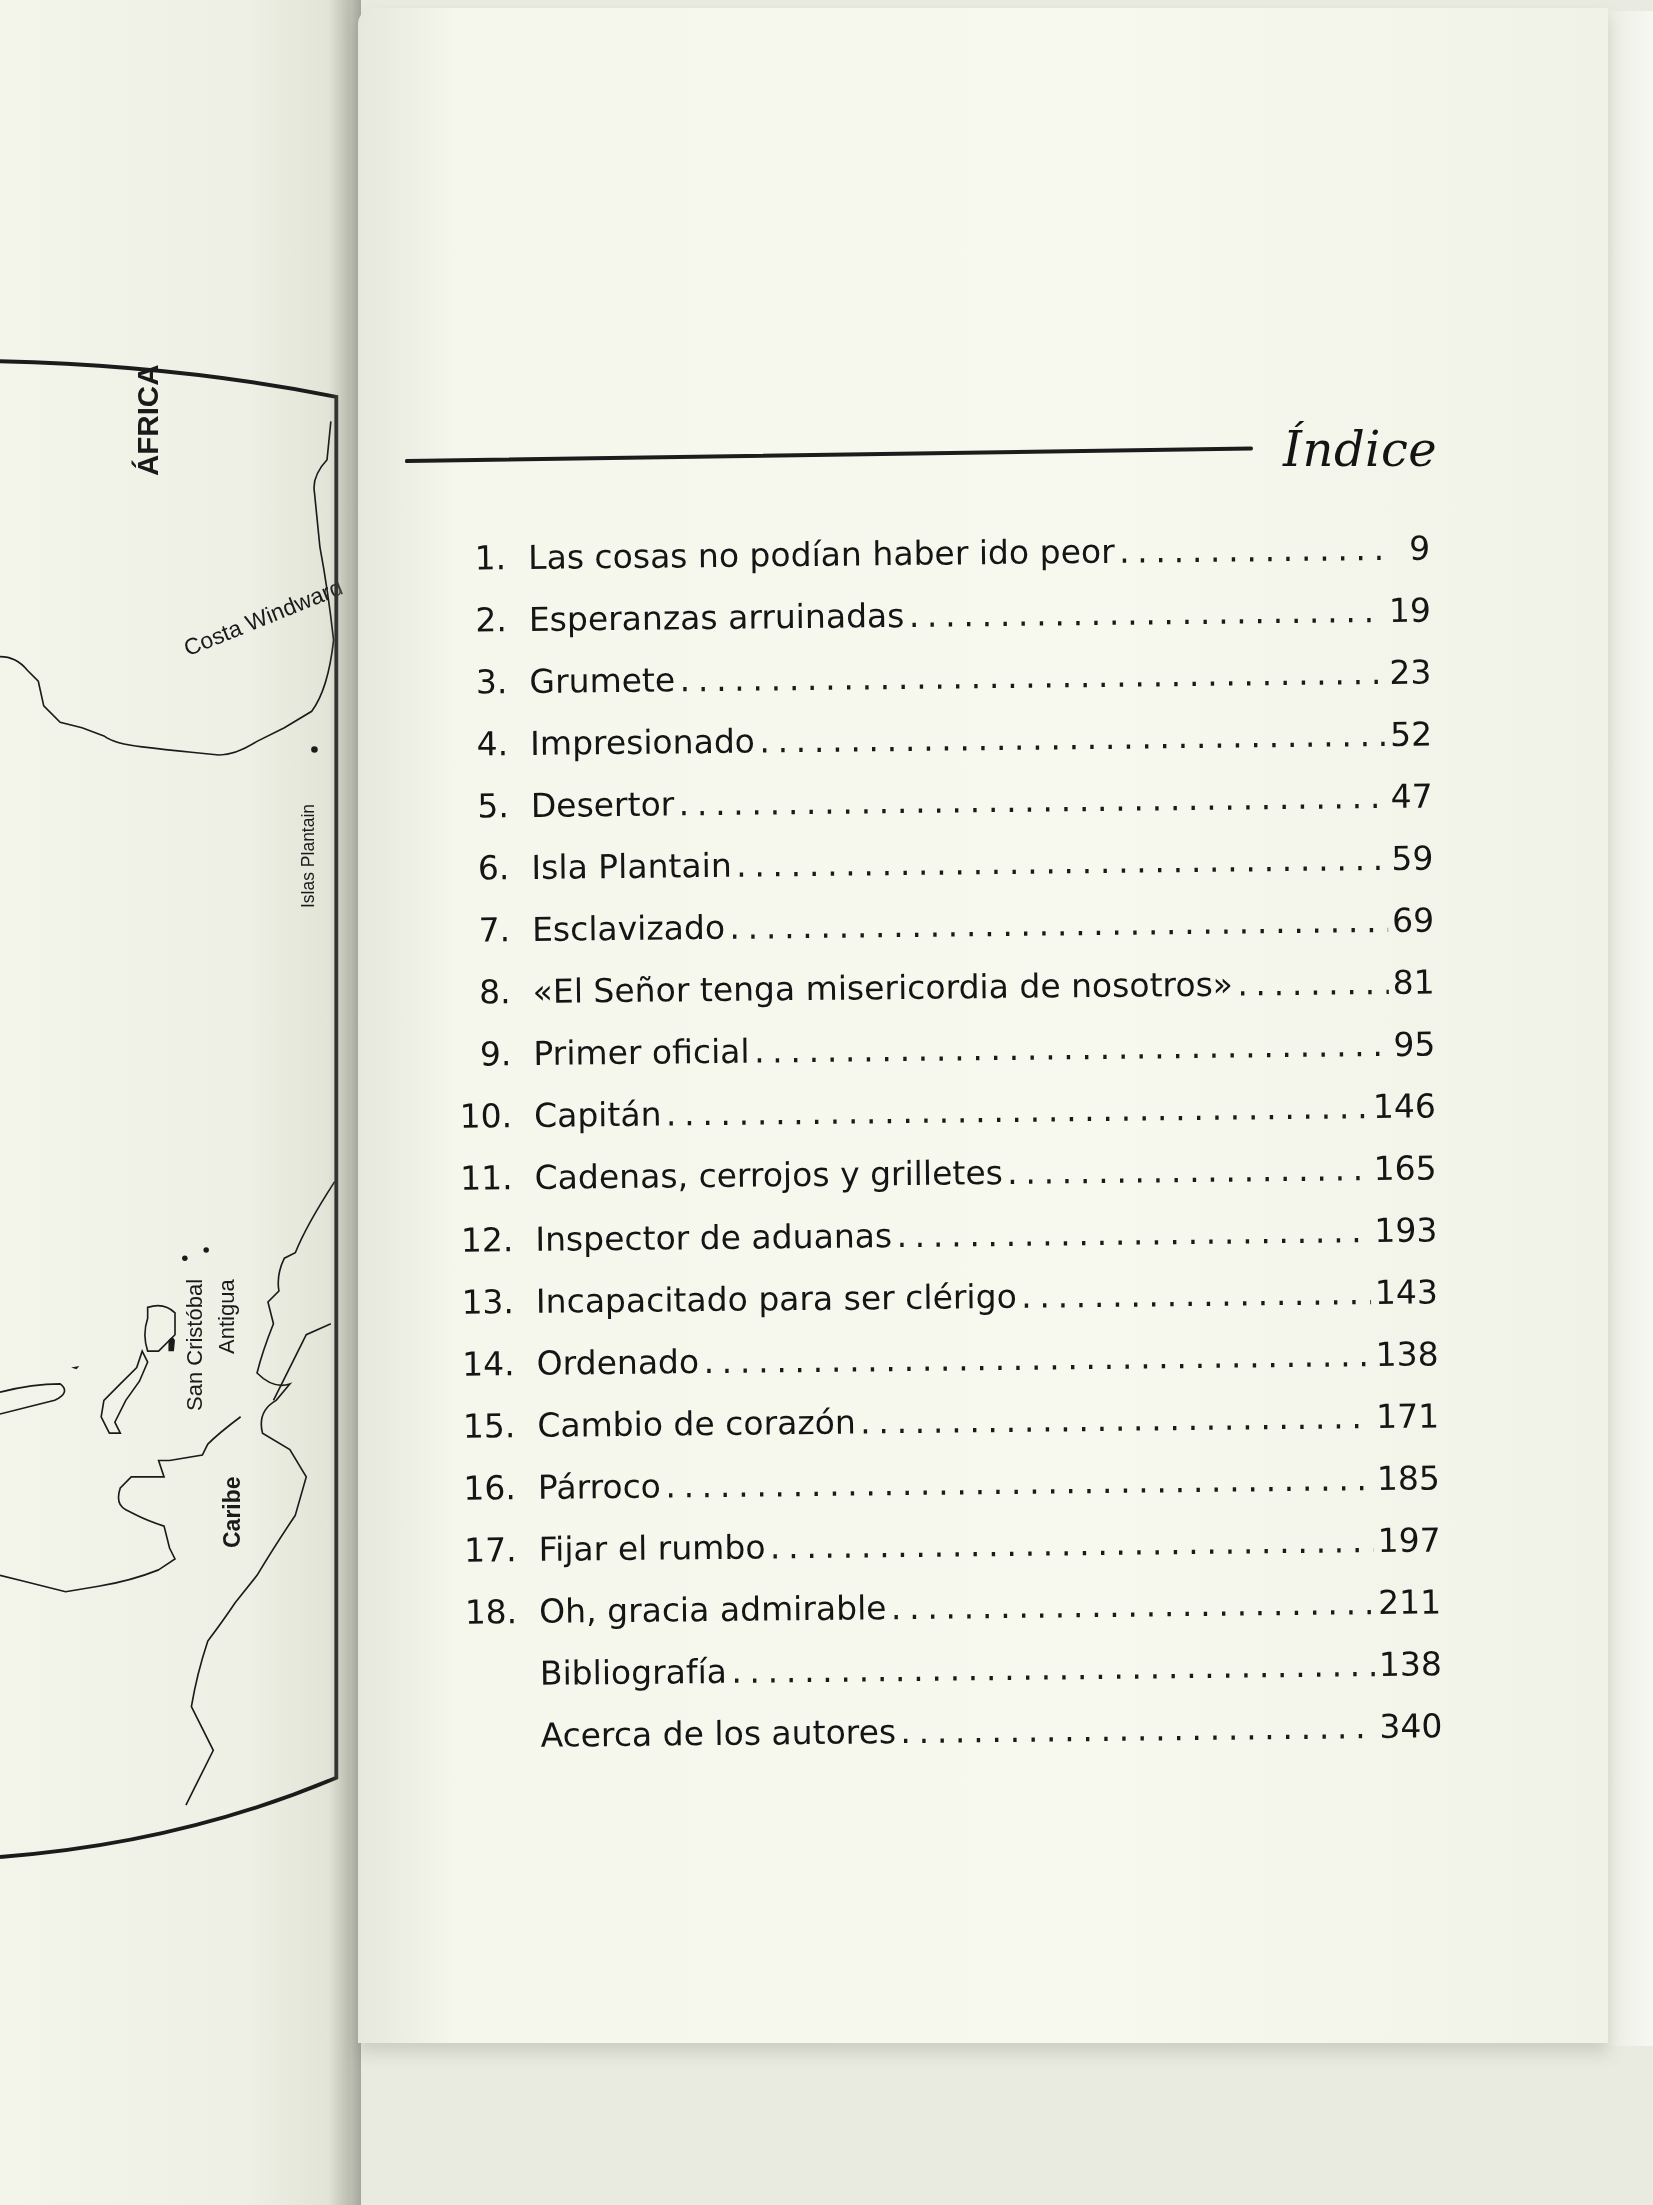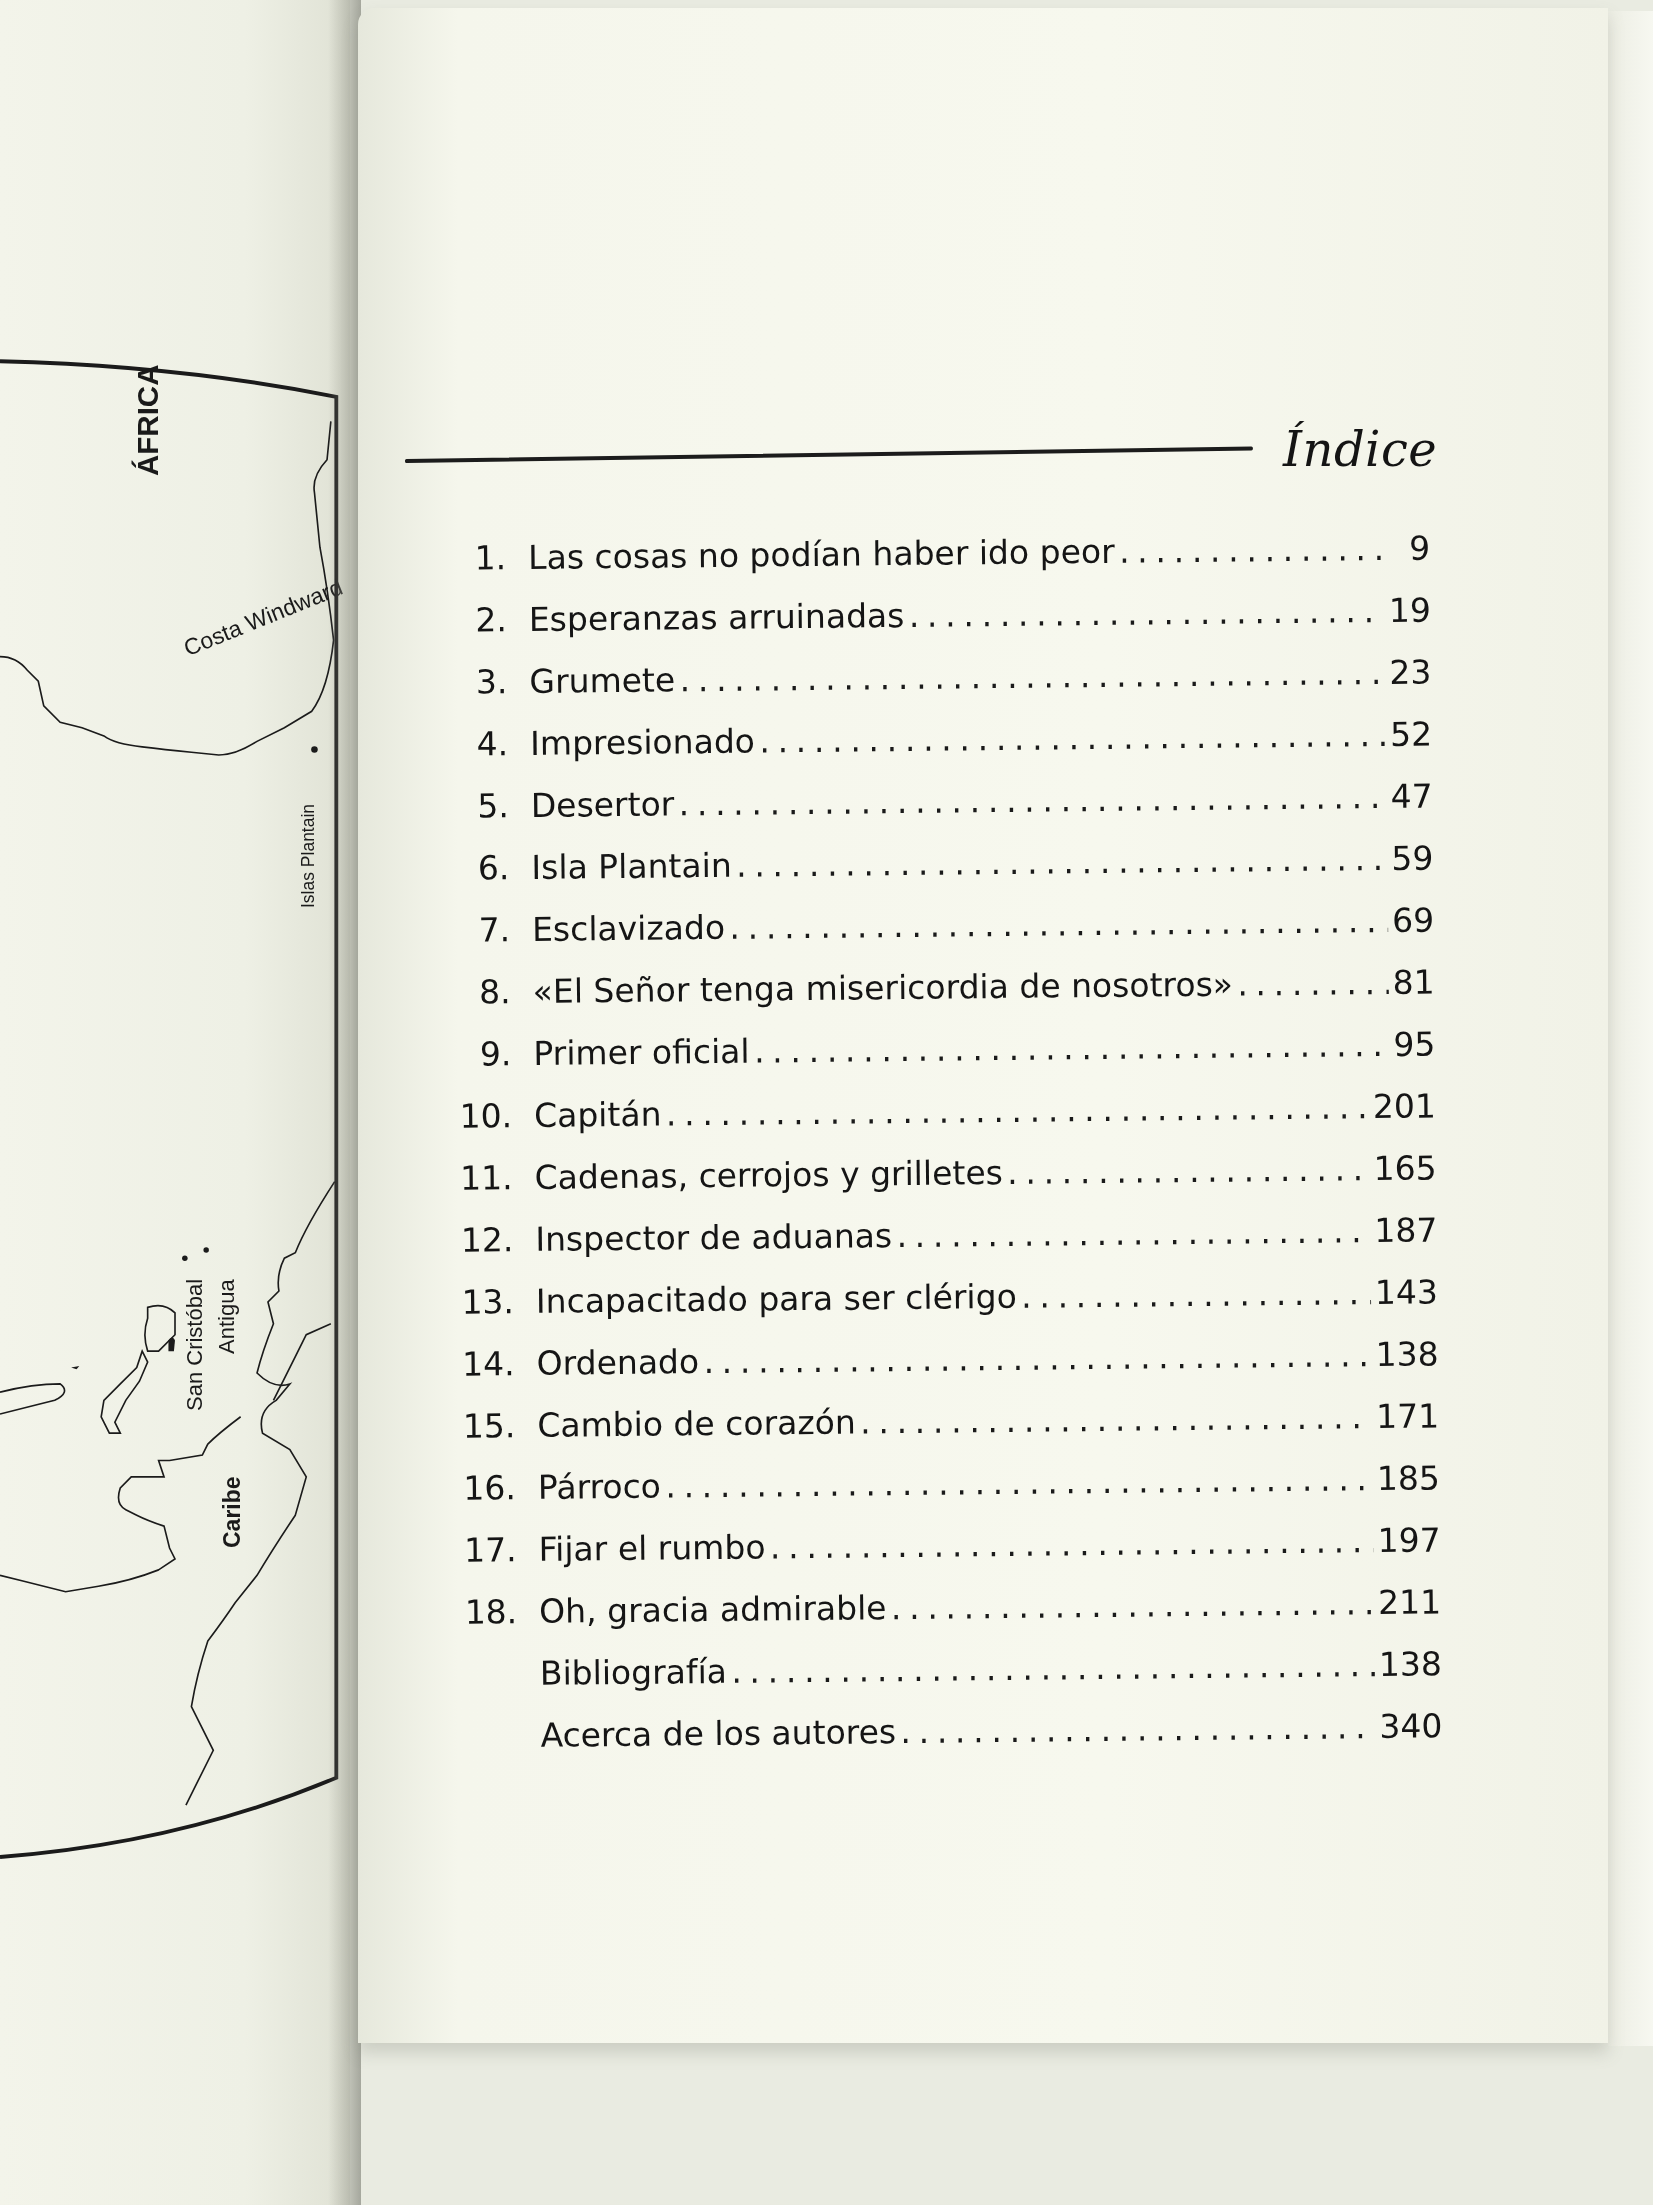--- a/index.html
+++ b/index.html
@@ -163,33 +163,33 @@
     <div class="toc-row">
     <span class="toc-num">9.</span>
     <span class="toc-title">Primer oficial</span>
     <span class="toc-leader"></span>
     <span class="toc-page">95</span>
   </div>
     <div class="toc-row">
     <span class="toc-num">10.</span>
     <span class="toc-title">Capitán</span>
     <span class="toc-leader"></span>
-    <span class="toc-page">201</span>
+    <span class="toc-page">146</span>
   </div>
     <div class="toc-row">
     <span class="toc-num">11.</span>
     <span class="toc-title">Cadenas, cerrojos y grilletes</span>
     <span class="toc-leader"></span>
     <span class="toc-page">165</span>
   </div>
     <div class="toc-row">
     <span class="toc-num">12.</span>
     <span class="toc-title">Inspector de aduanas</span>
     <span class="toc-leader"></span>
-    <span class="toc-page">187</span>
+    <span class="toc-page">193</span>
   </div>
     <div class="toc-row">
     <span class="toc-num">13.</span>
     <span class="toc-title">Incapacitado para ser clérigo</span>
     <span class="toc-leader"></span>
     <span class="toc-page">143</span>
   </div>
     <div class="toc-row">
     <span class="toc-num">14.</span>
     <span class="toc-title">Ordenado</span>

